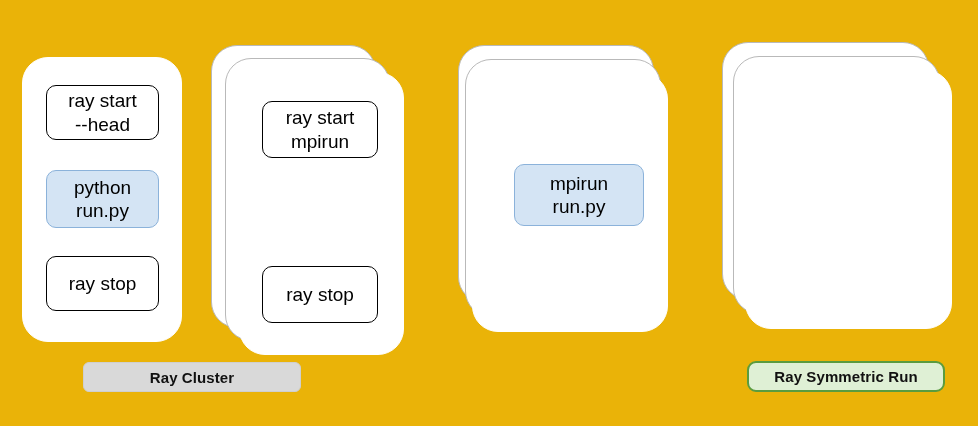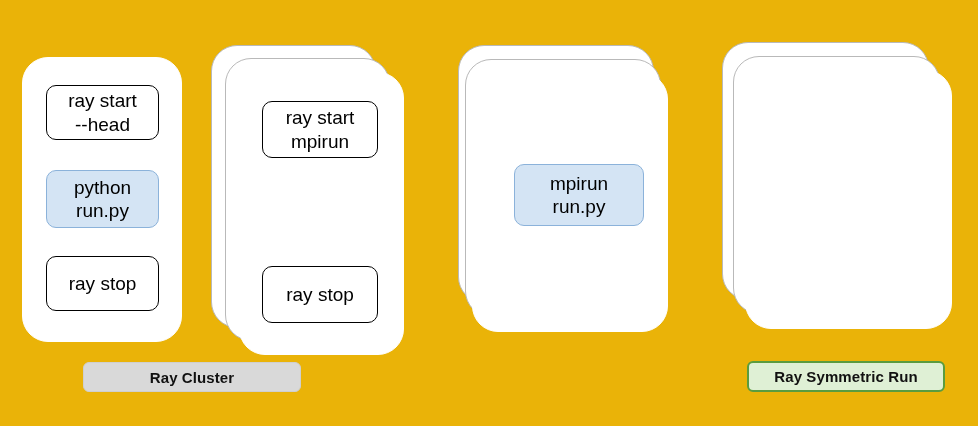--- a/index.html
+++ b/index.html
@@ -136,17 +136,17 @@
     <span class="l1">mpirun</span>
     <span class="l2">run.py</span>
   </div>
 
 
   <div class="card back" style="left:722px; top:42px; width:207px; height:258px;"></div>
   <div class="card back" style="left:733px; top:56px; width:207px; height:258px;"></div>
   <div class="card front" style="left:745px; top:70px; width:207px; height:259px;"></div>
 
 
-  <div class="grouplabel highlight" style="left:747px; top:361px; width:198px; height:31px;">
+  <div class="grouplabel highlight" style="left:747px; top:361px; width:198px; height:31px;border-radius:9px;">
     <span>Ray Symmetric Run</span>
   </div>
 
 </div>
 
 </body></html>

